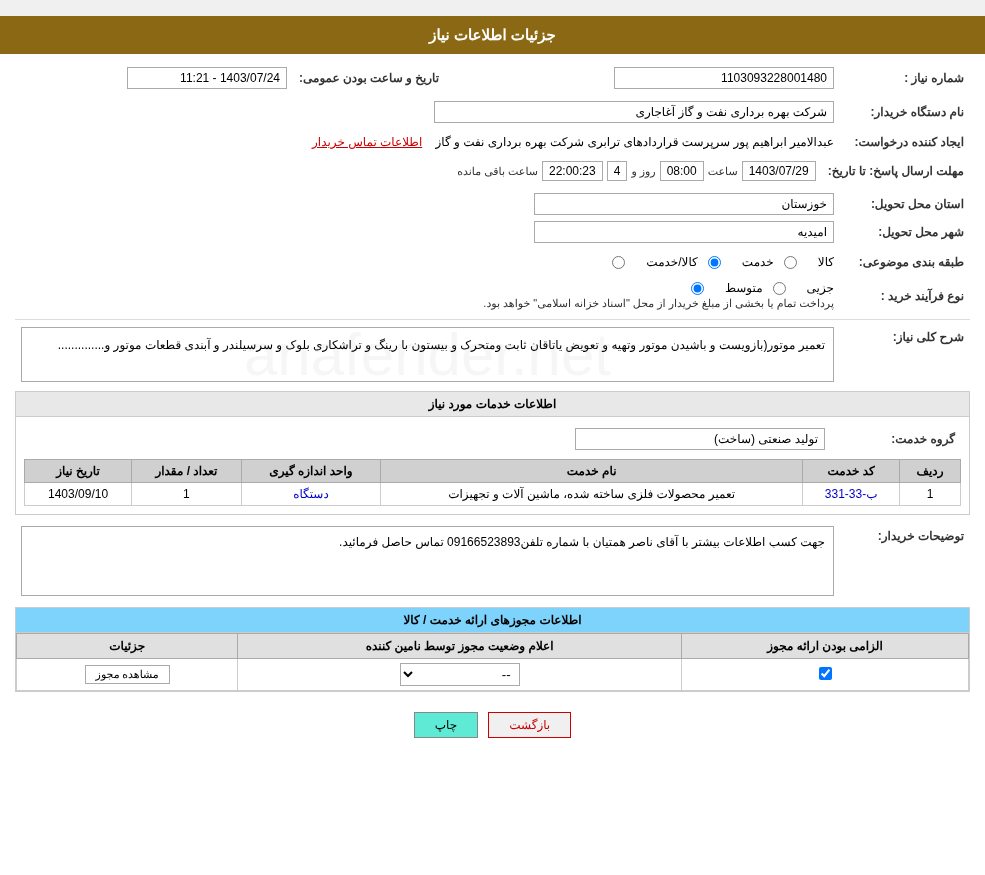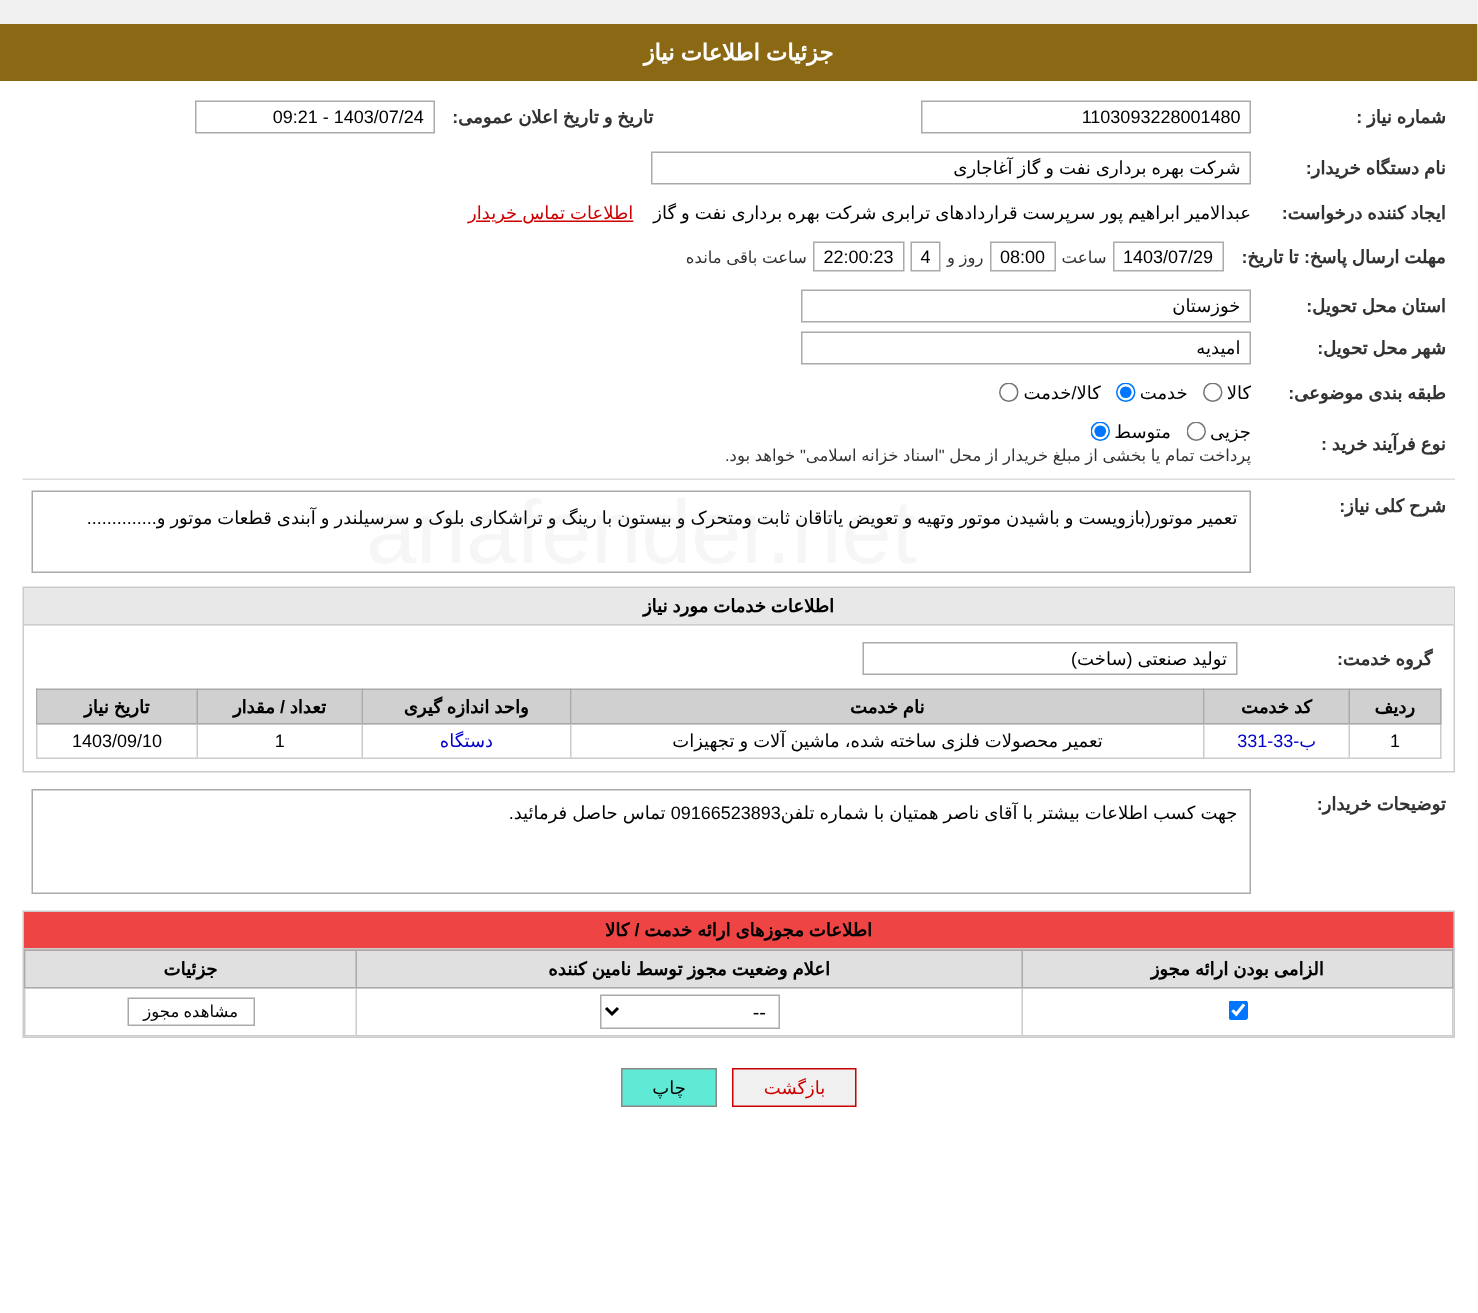--- a/index.html
+++ b/index.html
@@ -72,22 +72,22 @@
       color: #333;
     }
     .radio-group {
       display: flex;
       align-items: center;
       gap: 10px;
       direction: rtl;
     }
     .radio-item {
       display: flex;
-      align-items: flex-start;
-      gap: 3px;
+      align-items: flex-end;
+      gap: 21px;
     }
     .description-box {
       border: 1px solid #aaa;
       background: #fff;
       padding: 8px;
       min-height: 55px;
       width: 100%;
       text-align: right;
       direction: rtl;
       font-size: 12px;
@@ -127,21 +127,21 @@
       padding: 8px;
       text-align: right;
       direction: rtl;
     }
     .license-section {
       border: 1px solid #ccc;
       margin-top: 8px;
       margin-bottom: 10px;
     }
     .license-title {
-      background: #ef4444;
+      background: #7dd3fc;
       padding: 5px 10px;
       font-weight: bold;
       border-bottom: 1px solid #ccc;
       text-align: center;
     }
     .license-table {
       width: 100%;
       border-collapse: collapse;
     }
     .license-table th {
@@ -229,23 +229,23 @@
   <div class="main-content">
 
     <table class="info-table">
       <tbody>
           <tr>
         <td class="label-cell">شماره نیاز :</td>
         <td class="value-cell">
           <span class="input-box" style="min-width:220px;">1103093228001480</span>
         </td>
         <td style="width:20px;"></td>
-        <td class="label-cell" style="text-align:left;">تاریخ و تاریخ اعلان عمومی:</td>
+        <td class="label-cell" style="text-align:left;">تاریخ و ساعت بودن عمومی:</td>
         <td>
-          <span class="input-box" style="min-width:160px;">1403/07/24 - 09:21</span>
+          <span class="input-box" style="min-width:160px;">1403/07/24 - 11:21</span>
         </td>
       </tr>
     </tbody>
       </table>
 
     <table class="info-table">
       <tbody>
           <tr>
         <td class="label-cell">نام دستگاه خریدار:</td>
         <td class="value-cell">

